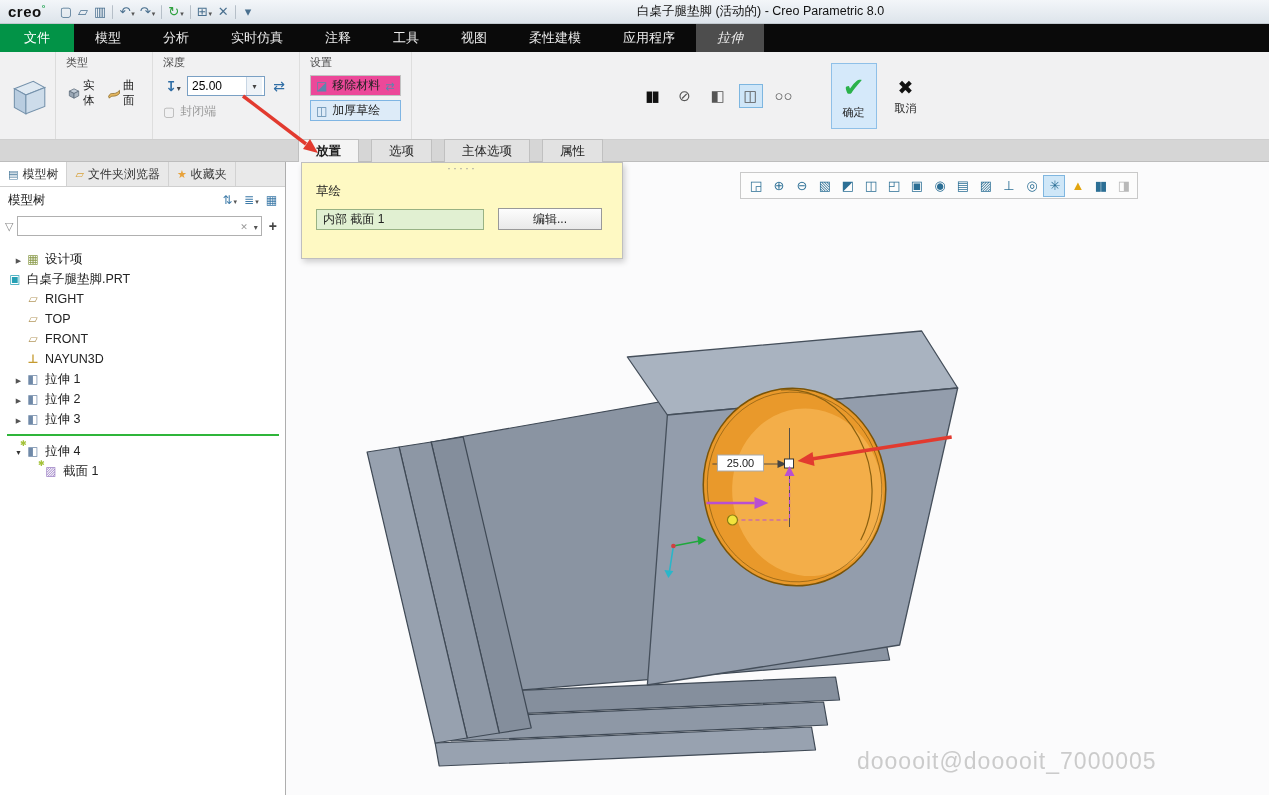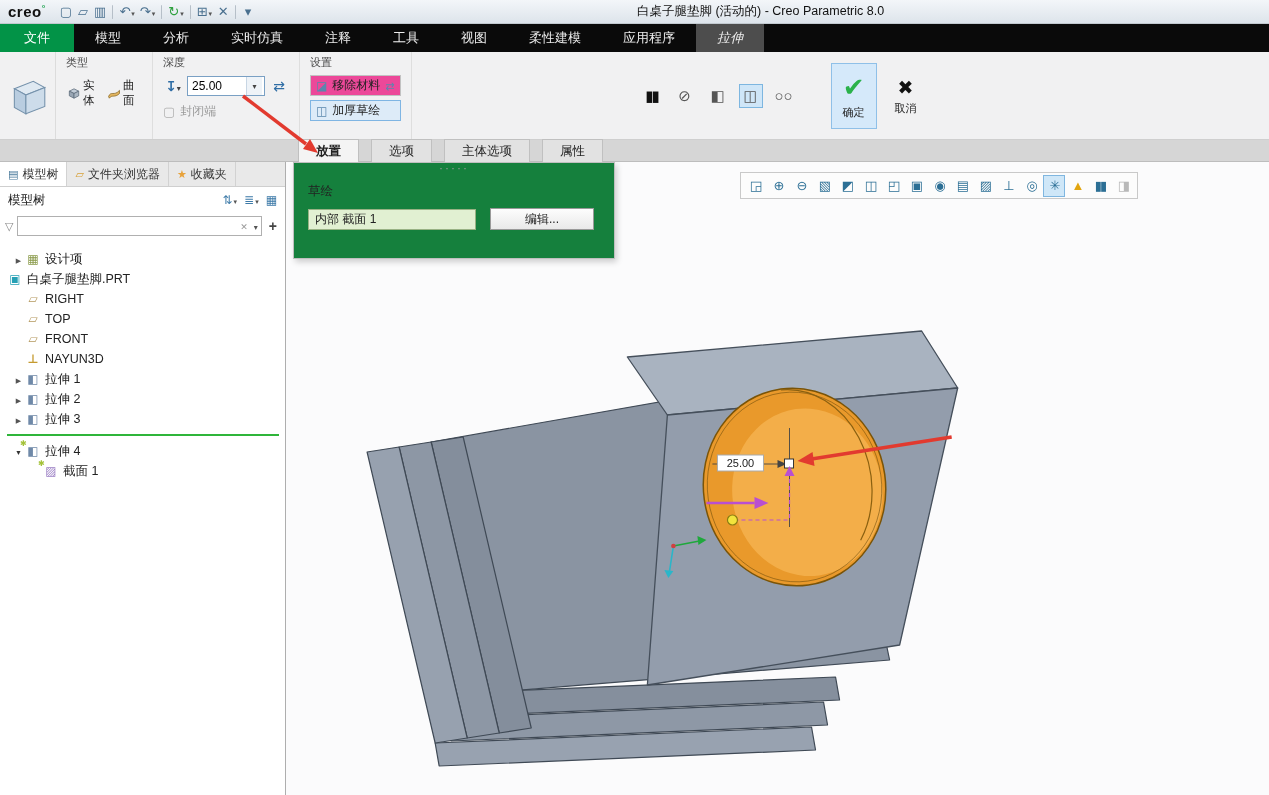--- a/index.html
+++ b/index.html
@@ -103,21 +103,21 @@
 .trow.sep .sep-line{display:block;width:272px;height:0;border-top:2px solid #2fb53a}
 
 
 .viewport{flex:1;position:relative;background:#fbfbfc;overflow:hidden}
 .model-svg{position:absolute;left:0;top:0;width:100%;height:100%}
 .gfx-toolbar{position:absolute;left:454px;top:10px;height:27px;background:#fcfcfc;border:1px solid #c9c9c9;display:flex;align-items:center;gap:1px;padding:0 3px;z-index:5}
 .gicon{min-width:22px;height:22px;display:flex;align-items:center;justify-content:center;font-size:13px;color:#2c6f95;letter-spacing:-2px}
 .gicon.active{background:#cfe7f8;border:1px solid #7fb6e0}
 .gicon.warn{color:#e2a50f}
 .gicon.disabled{color:#b8b8b8}
-.placement-panel{position:absolute;left:7px;top:0;width:322px;height:97px;background:#15803d;border:1px solid #bfbfbf;box-shadow:2px 3px 6px rgba(0,0,0,.18);z-index:6}
+.placement-panel{position:absolute;left:15px;top:0;width:322px;height:97px;background:#fef9c3;border:1px solid #bfbfbf;box-shadow:2px 3px 6px rgba(0,0,0,.18);z-index:6}
 .drag-dots{text-align:center;color:#9a9a9a;font-size:12px;height:12px;line-height:10px;letter-spacing:2px}
 .drag-dots::before{content:"·····"}
 .sketch-label{margin:8px 0 8px 14px;font-size:12.5px}
 .sketch-row{display:flex;margin-left:14px;gap:14px;align-items:flex-end}
 .sketch-field{width:168px;height:21px;background:#e1f0d2;border:1px solid #98b284;font-size:12px;display:flex;align-items:center;padding:0 6px}
 .edit-btn{width:104px;height:22px;background:linear-gradient(#fdfdfd,#e9e9e9);border:1px solid #999;font-size:12px;display:flex;align-items:center;justify-content:center}
 .watermark{position:absolute;left:571px;top:586px;font-size:23px;color:#cbcbcb;letter-spacing:1px}
 
 
 .annot{position:absolute;left:0;top:0;width:1269px;height:795px;pointer-events:none;z-index:40}
@@ -554,20 +554,21 @@
 
       <div class="placement-panel">
         <div class="drag-dots"></div>
         <div class="sketch-label">草绘</div>
         <div class="sketch-row">
           <div class="sketch-field">内部 截面 1</div>
           <div class="edit-btn">编辑...</div>
         </div>
       </div>
 
+      <div class="watermark">dooooit@dooooit_7000005</div>
     </div>
   </div>
 
   <svg class="annot">
     <g>
       <line x1="243" y1="96" x2="306" y2="144" stroke="#e23a2f" stroke-width="3.5"></line>
       <polygon points="318,153 303,149 310,139" fill="#e23a2f"></polygon>
     </g>
   </svg>
 

